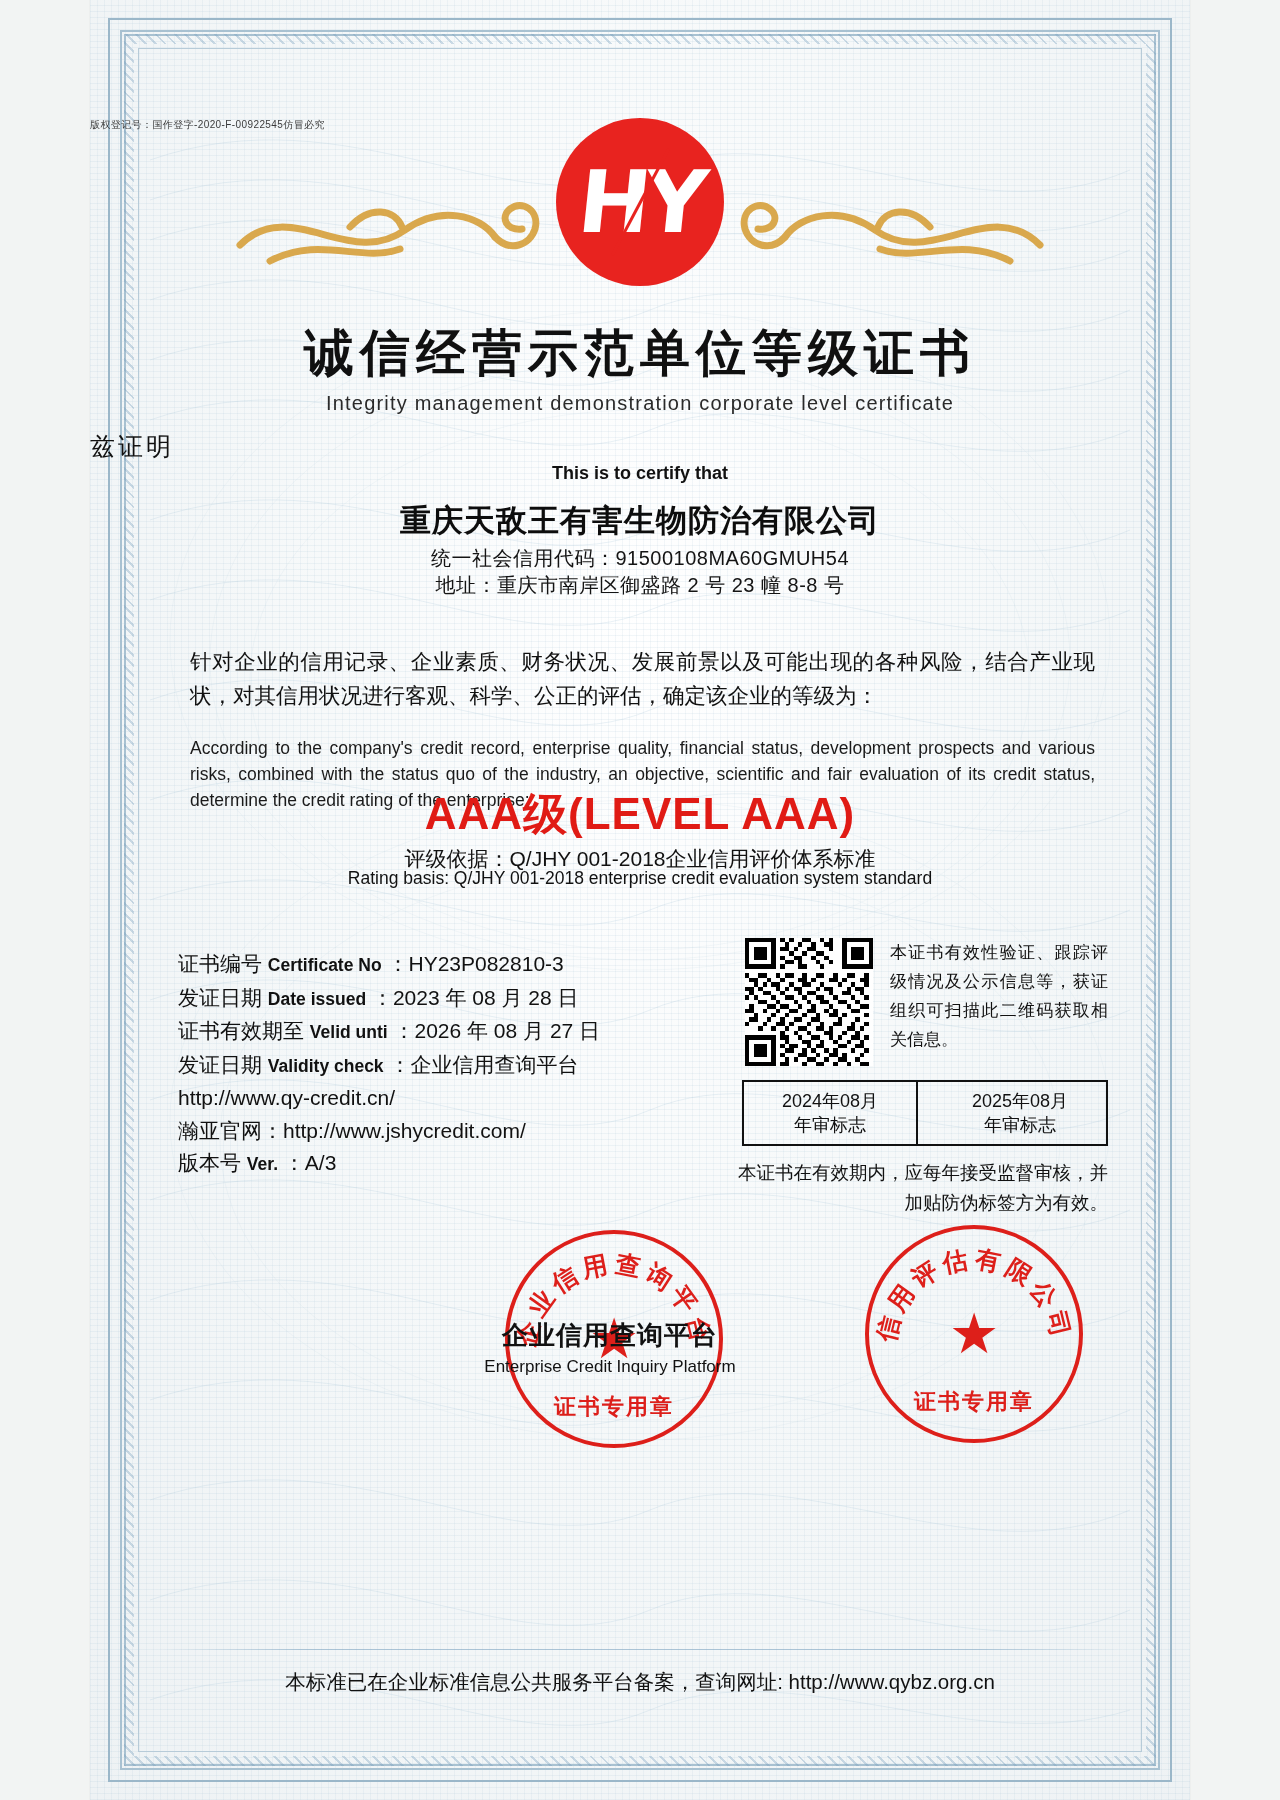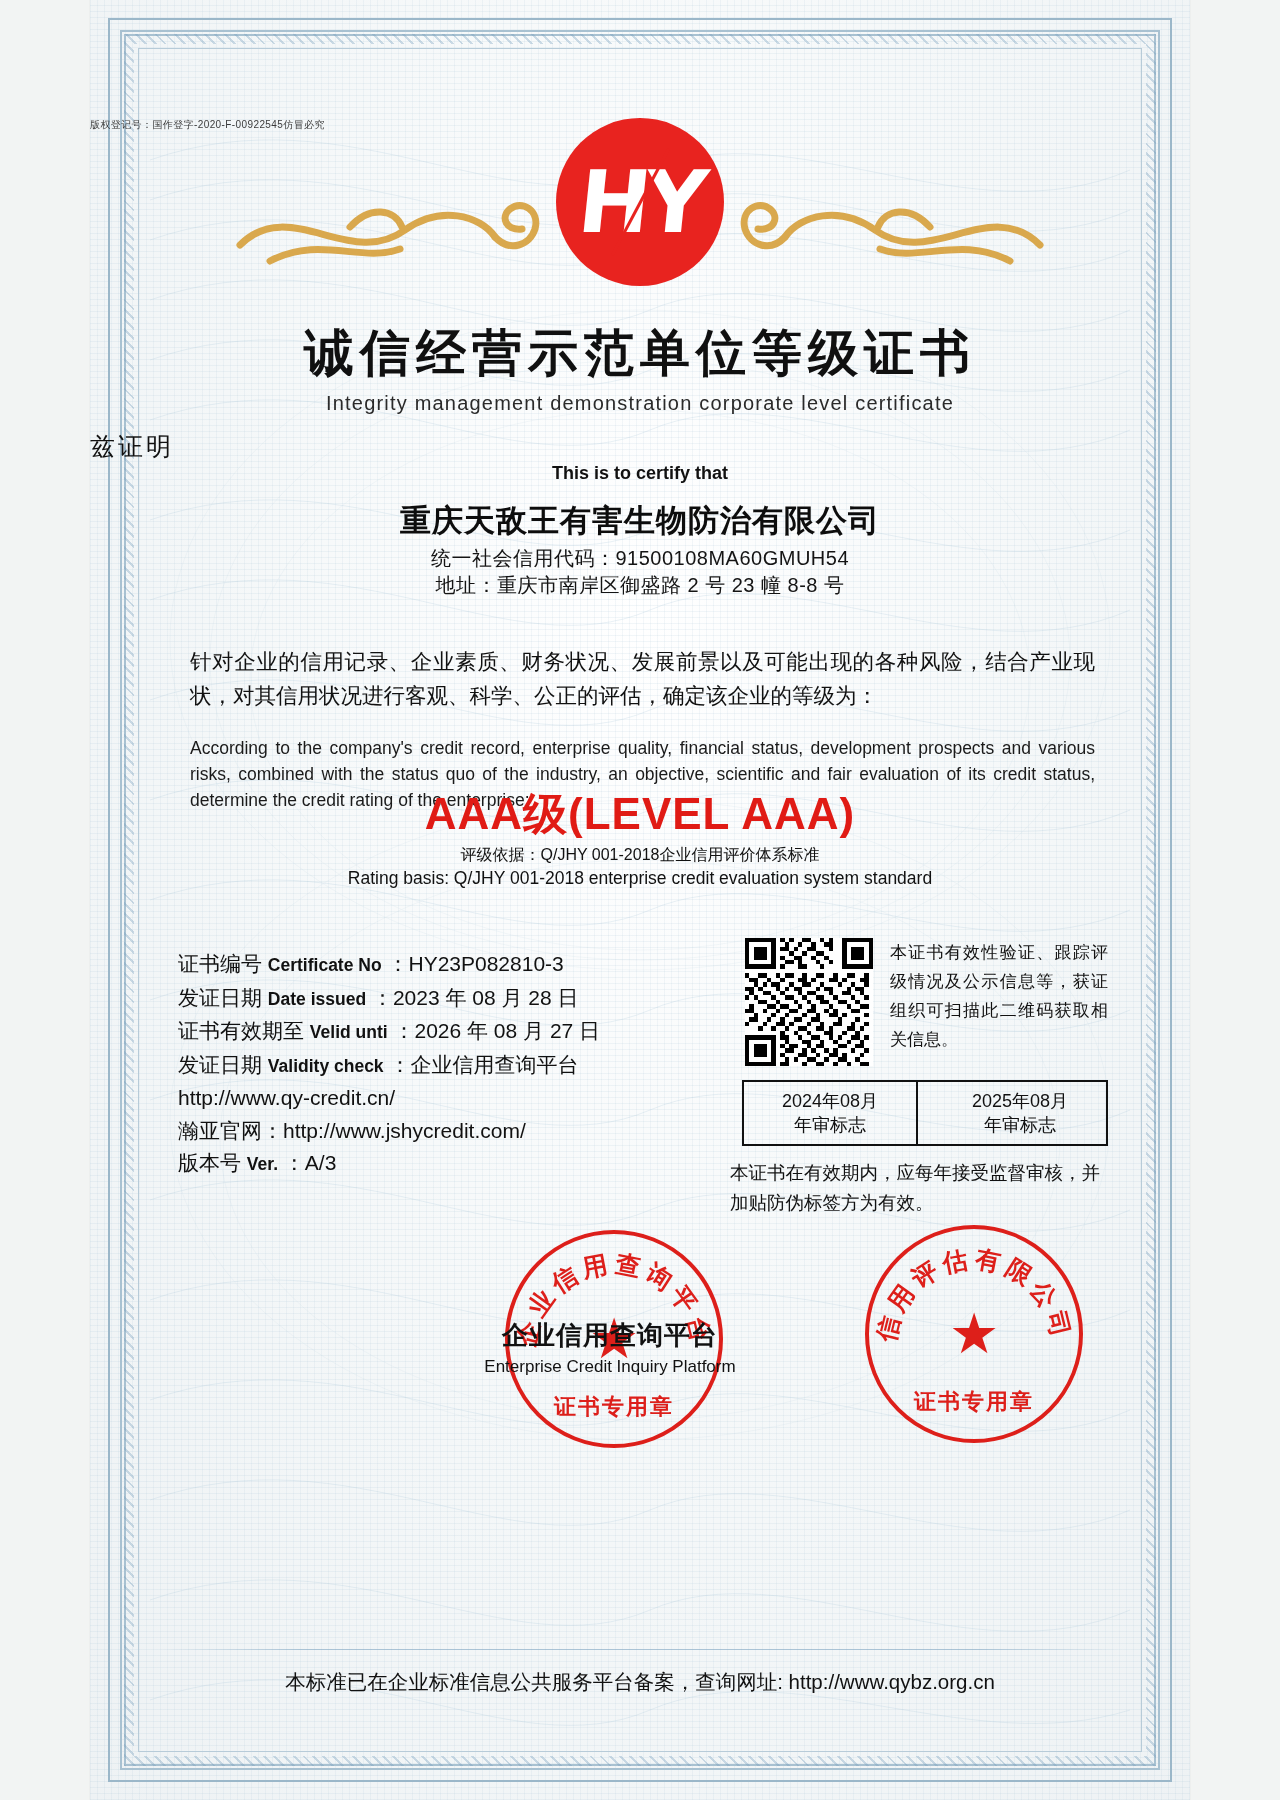--- a/index.html
+++ b/index.html
@@ -117,21 +117,21 @@
     margin-top:22px;
     font-size:17.5px;color:#1a1a1a;line-height:26px;text-align:justify;
   }
 
   .level{
     position:absolute;top:785px;left:0;right:0;text-align:center;
     font-size:44px;font-weight:700;color:#e01b15;letter-spacing:1px;
   }
   .basis-cn{
     position:absolute;top:845px;left:0;right:0;text-align:center;
-    font-size:16px;color:#111;
+    font-size:21px;color:#111;
   }
   .basis-en{
     position:absolute;top:868px;left:0;right:0;text-align:center;
     font-size:17.5px;color:#111;
   }
 
   .details{
     position:absolute;top:948px;left:88px;width:560px;
     font-size:21px;color:#111;line-height:32.5px;
   }
@@ -155,21 +155,21 @@
   }
   .stamp-box{
     width:50%;border:2px solid #111;height:62px;
     display:flex;flex-direction:column;align-items:center;justify-content:center;
     font-size:18px;color:#111;line-height:24px;
   }
   .stamp-box + .stamp-box{border-left:none;padding-left:16px;}
 
   .annual-note{
     position:absolute;top:1158px;left:640px;width:378px;
-    font-size:18.5px;color:#111;line-height:30px;text-align:left;
+    font-size:18.5px;color:#111;line-height:30px;text-align:right;
   }
 
   .seal{
     position:absolute;width:210px;height:210px;border-radius:50%;
     border:4px solid #dd1f1a;color:#dd1f1a;
   }
   .seal.left{left:415px;top:1230px;}
   .seal.right{left:775px;top:1225px;}
   .seal .star{
     position:absolute;left:50%;top:50%;transform:translate(-50%,-50%);

